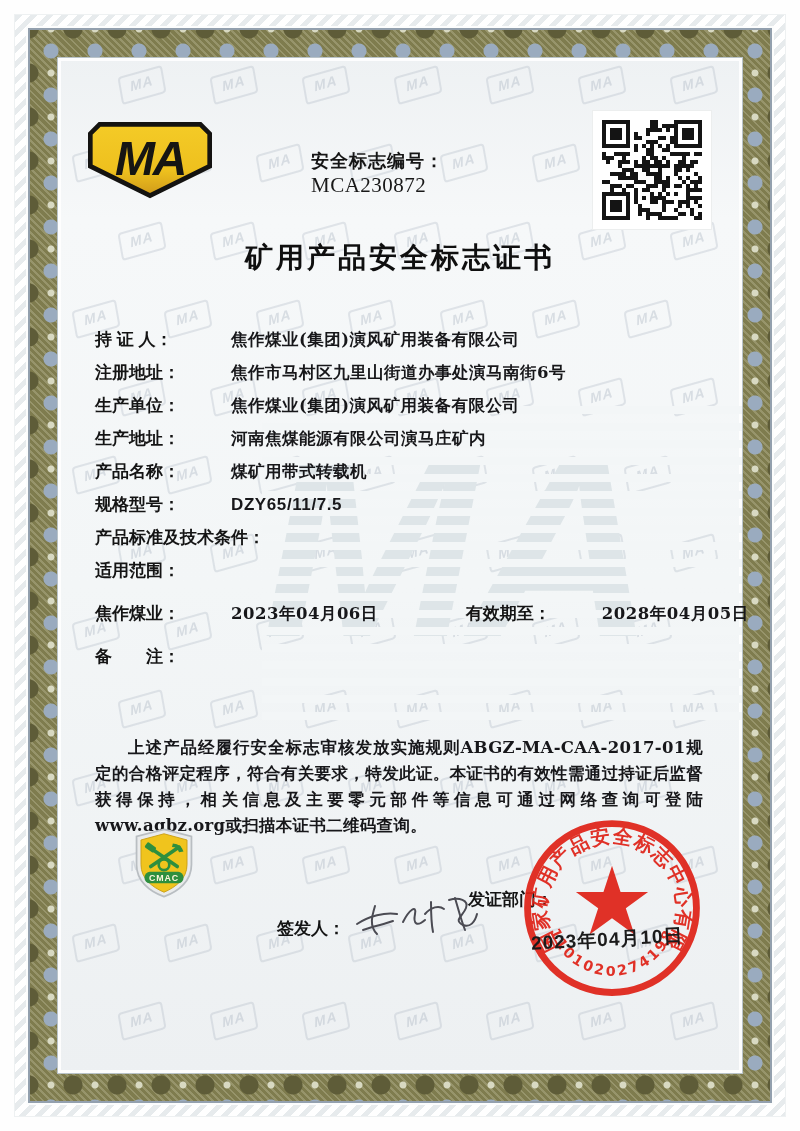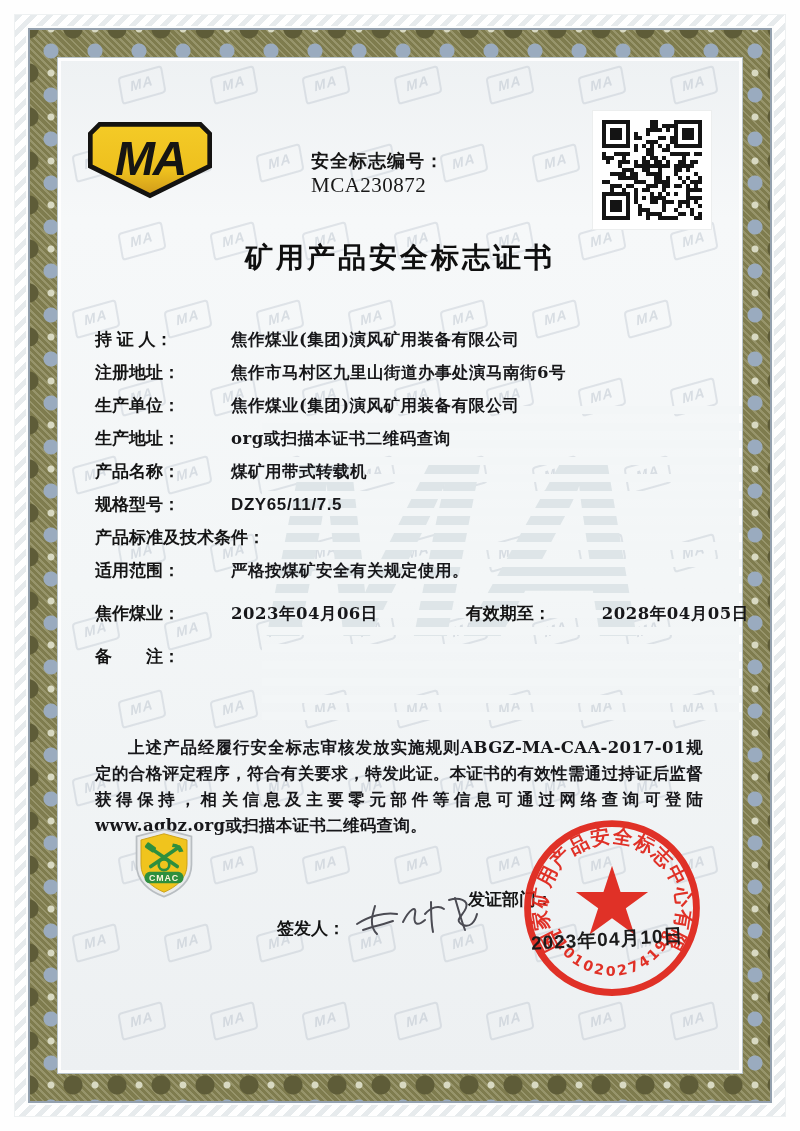--- a/index.html
+++ b/index.html
@@ -513,36 +513,35 @@
       <div class="frow">
           <span class="lbl">注册地址：</span>
           <span class="val">焦作市马村区九里山街道办事处演马南街6号</span>
         </div>
       <div class="frow">
           <span class="lbl">生产单位：</span>
           <span class="val">焦作煤业(集团)演风矿用装备有限公司</span>
         </div>
       <div class="frow">
           <span class="lbl">生产地址：</span>
-          <span class="val">org或扫描本证书二维码查询</span>
+          <span class="val">河南焦煤能源有限公司演马庄矿内</span>
         </div>
       <div class="frow">
           <span class="lbl">产品名称：</span>
           <span class="val">煤矿用带式转载机</span>
         </div>
       <div class="frow">
           <span class="lbl">规格型号：</span>
           <span class="val latin">DZY65/11/7.5</span>
         </div>
       <div class="frow wide">
           <span class="lbl">产品标准及技术条件：</span>
         </div>
       <div class="frow">
           <span class="lbl">适用范围：</span>
-          <span class="val">严格按煤矿安全有关规定使用。</span>
         </div>
 
       <div class="frow dates">
         <span class="lbl">焦作煤业：</span>
         <span class="val">2023年04月06日</span>
         <span class="valid-group">
           <span class="lbl">有效期至：</span>
           <span class="val">2028年04月05日</span>
         </span>
       </div>

